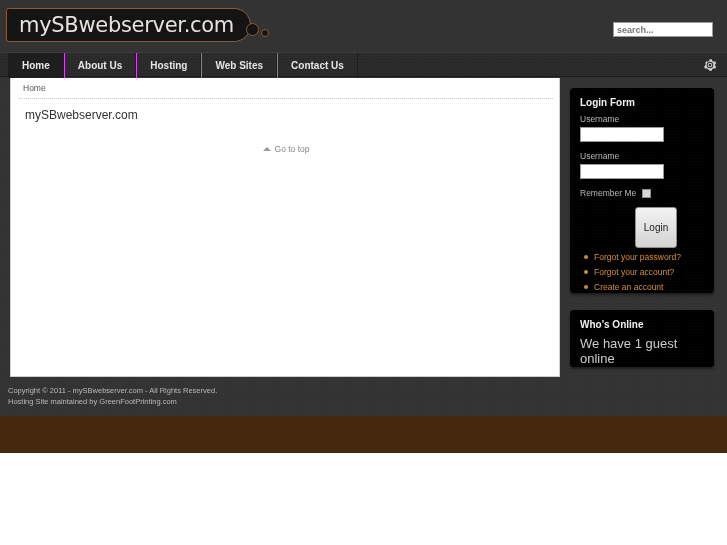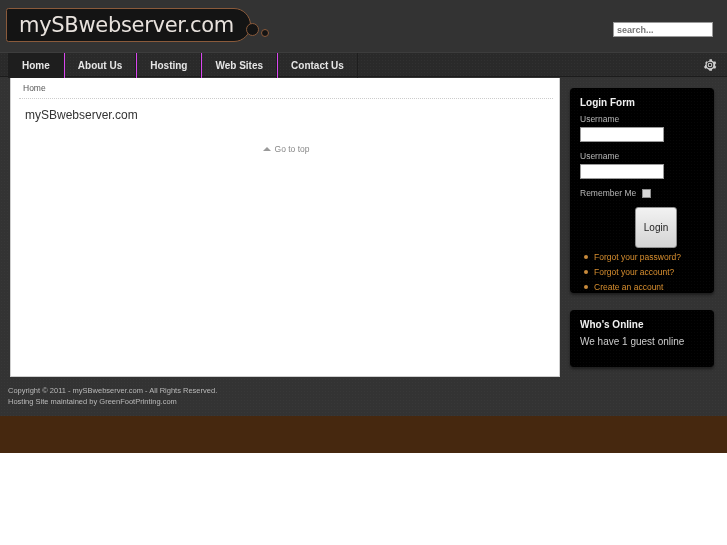--- a/index.html
+++ b/index.html
@@ -236,21 +236,21 @@
     cursor: pointer;
   }
   .links li::before {
     content: "";
     position: absolute; left: 0; top: 3px;
     width: 4px; height: 4px;
     border-radius: 50%;
     background: #c98b3c;
   }
   .online-text {
-    font-size: 10px; color: #cccccc;
+    font-size: 13px; color: #cccccc;
     margin-left: 10px;
   }
 
   
   .footer {
     position: absolute; left: 0; top: 384px;
     width: 727px; height: 32px;
     color: #b9b9b9;
   }
   .footer-line {

